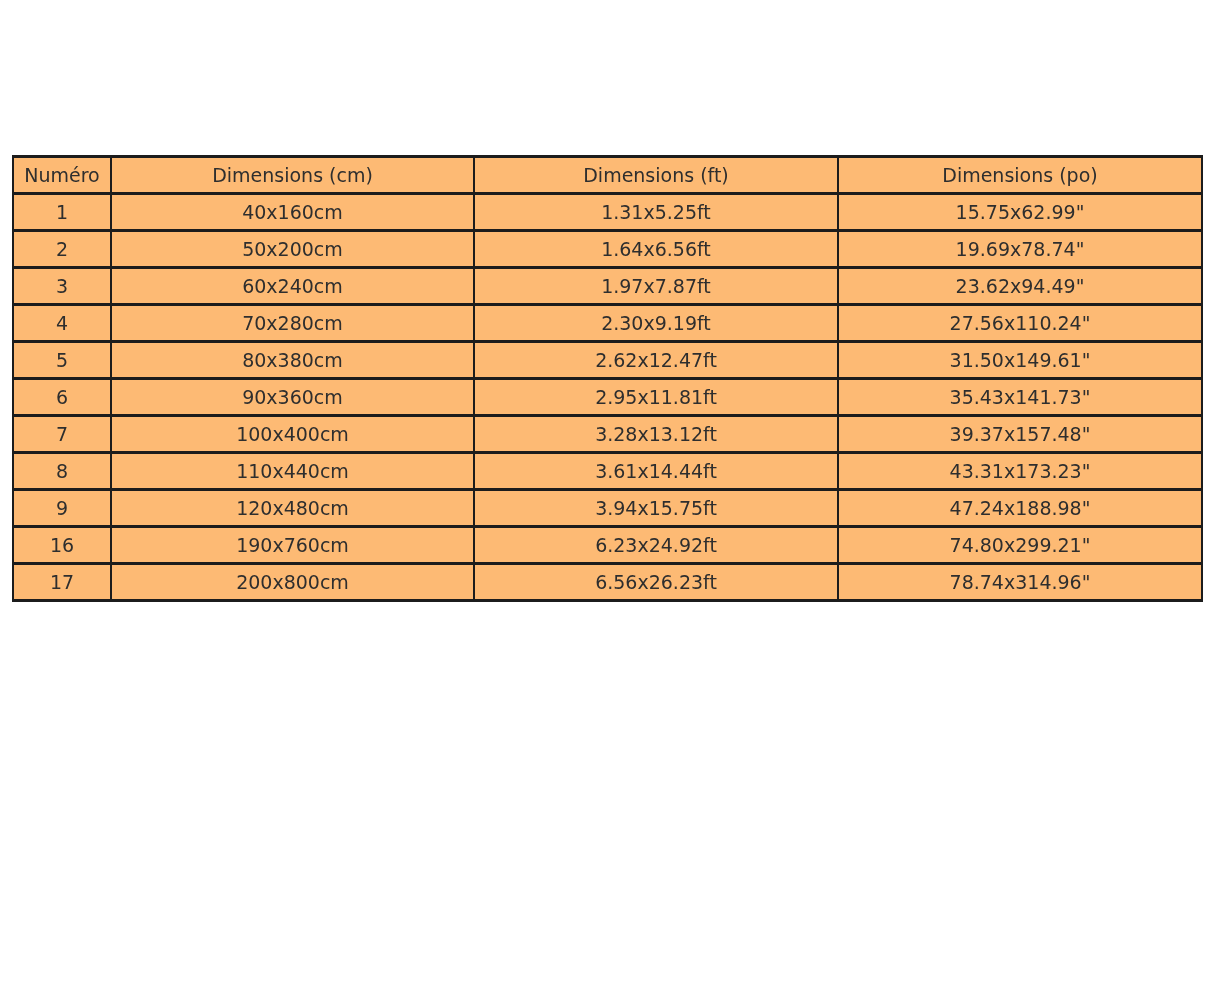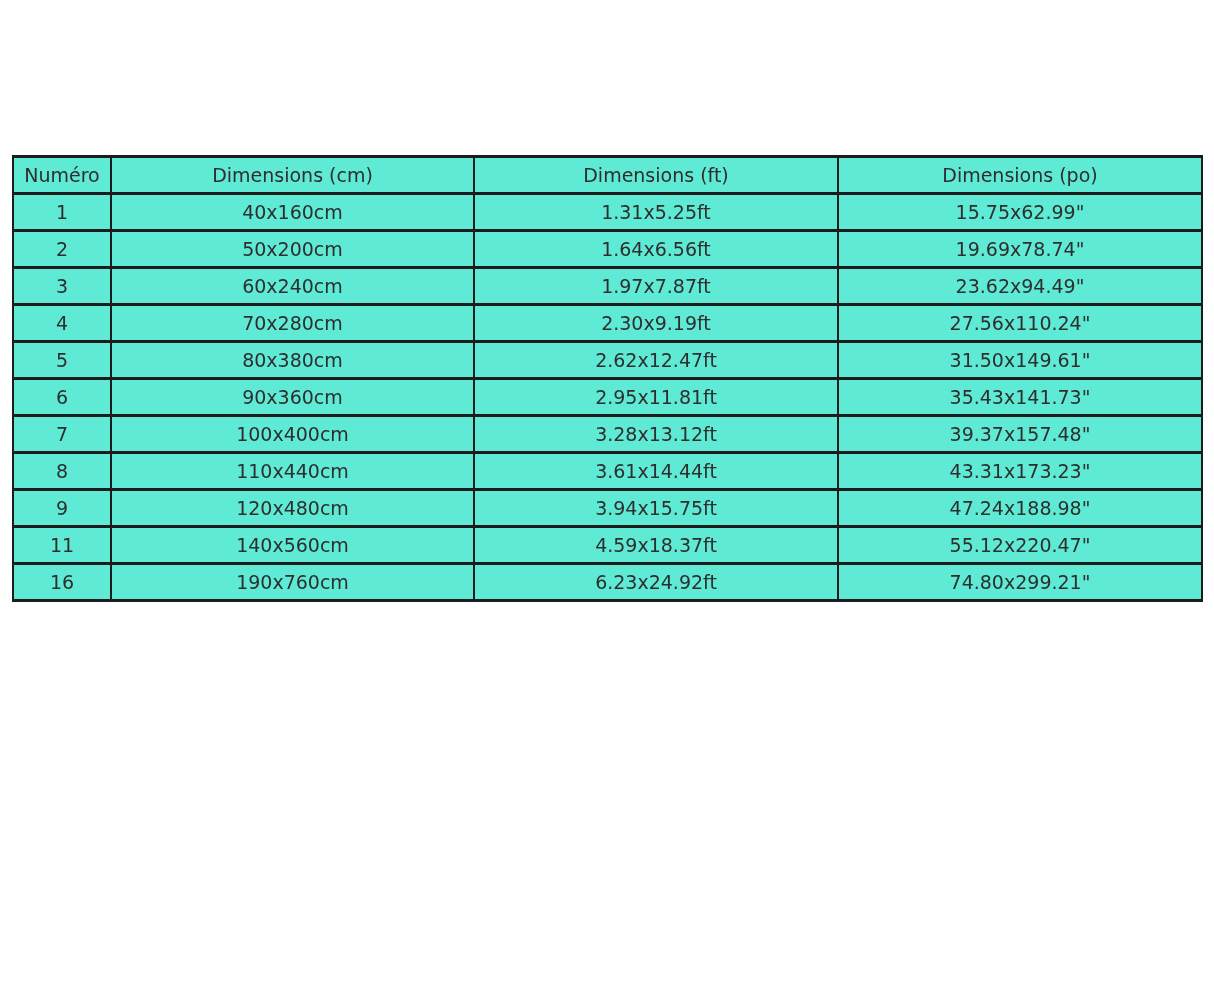--- a/index.html
+++ b/index.html
@@ -16,21 +16,21 @@
   .table-wrap {
     position: absolute;
     left: 12px;
     top: 155px;
     width: 1189px;
   }
   table.dim-table {
     border-collapse: collapse;
     table-layout: fixed;
     width: 1189px;
-    background: #5eead4;
+    background: #fdba74;
   }
   table.dim-table th,
   table.dim-table td {
     border: 2px solid #1c1c1c;
     border-top-width: 3px;
     border-bottom-width: 3px;
     height: 34px;
     padding: 0;
     text-align: center;
     vertical-align: middle;
@@ -113,26 +113,26 @@
           <td>3.61x14.44ft</td>
           <td>43.31x173.23"</td>
         </tr>
         <tr>
           <td>9</td>
           <td>120x480cm</td>
           <td>3.94x15.75ft</td>
           <td>47.24x188.98"</td>
         </tr>
         <tr>
-          <td>11</td>
-          <td>140x560cm</td>
-          <td>4.59x18.37ft</td>
-          <td>55.12x220.47"</td>
-        </tr>
-        <tr>
           <td>16</td>
           <td>190x760cm</td>
           <td>6.23x24.92ft</td>
           <td>74.80x299.21"</td>
+        </tr>
+        <tr>
+          <td>17</td>
+          <td>200x800cm</td>
+          <td>6.56x26.23ft</td>
+          <td>78.74x314.96"</td>
         </tr>
       </tbody>
   </table>
 </div>
 
 </body></html>

